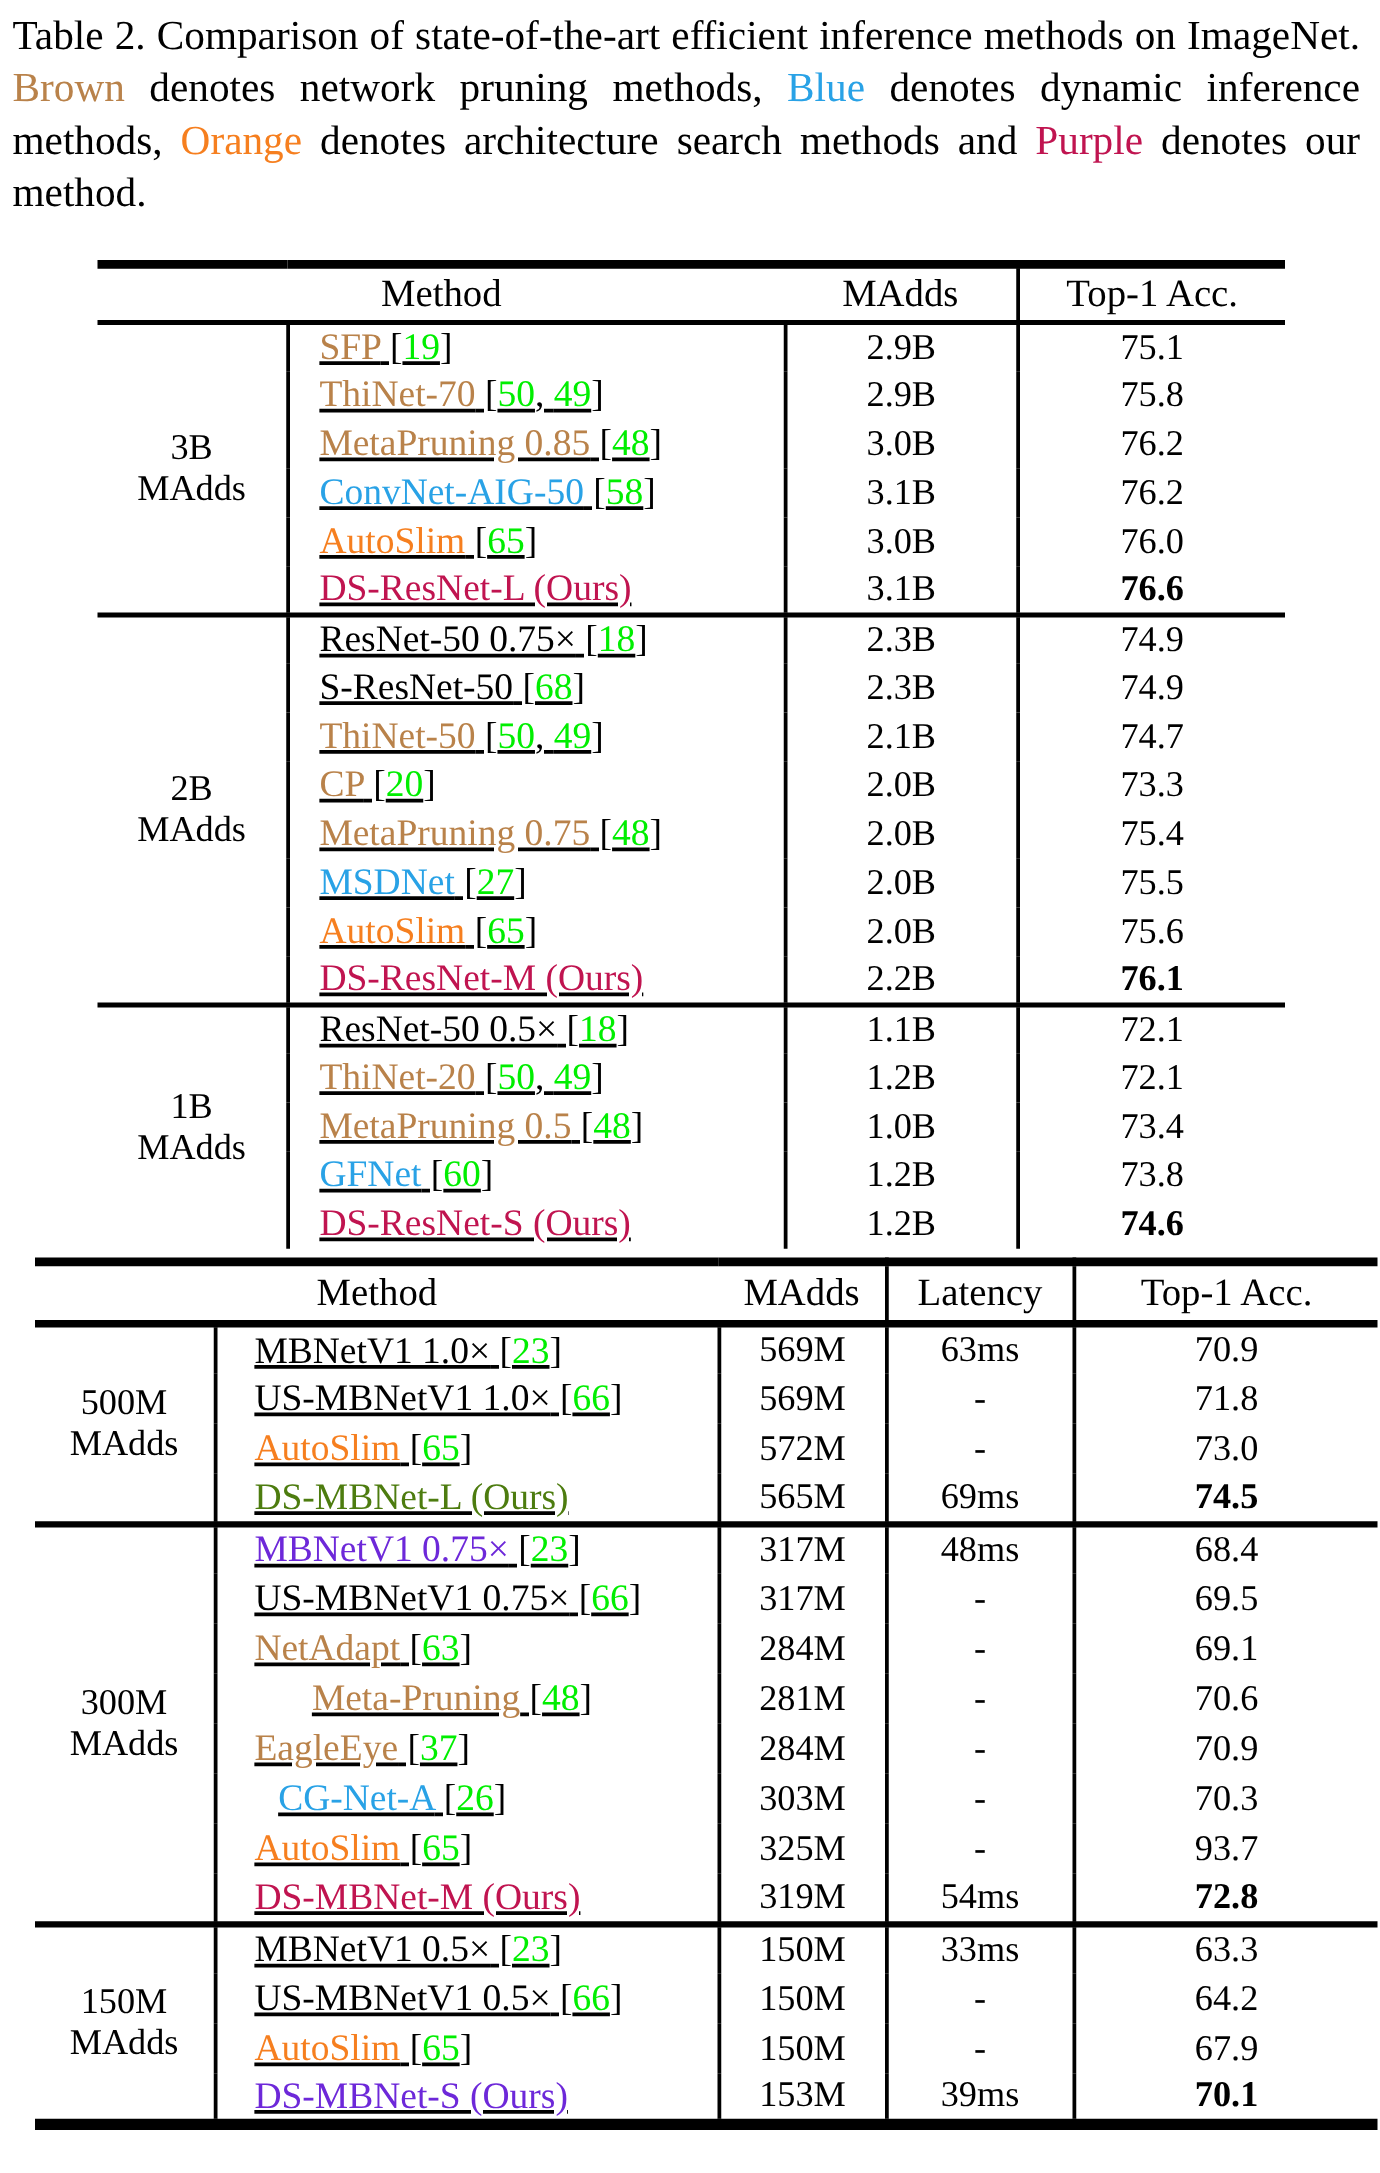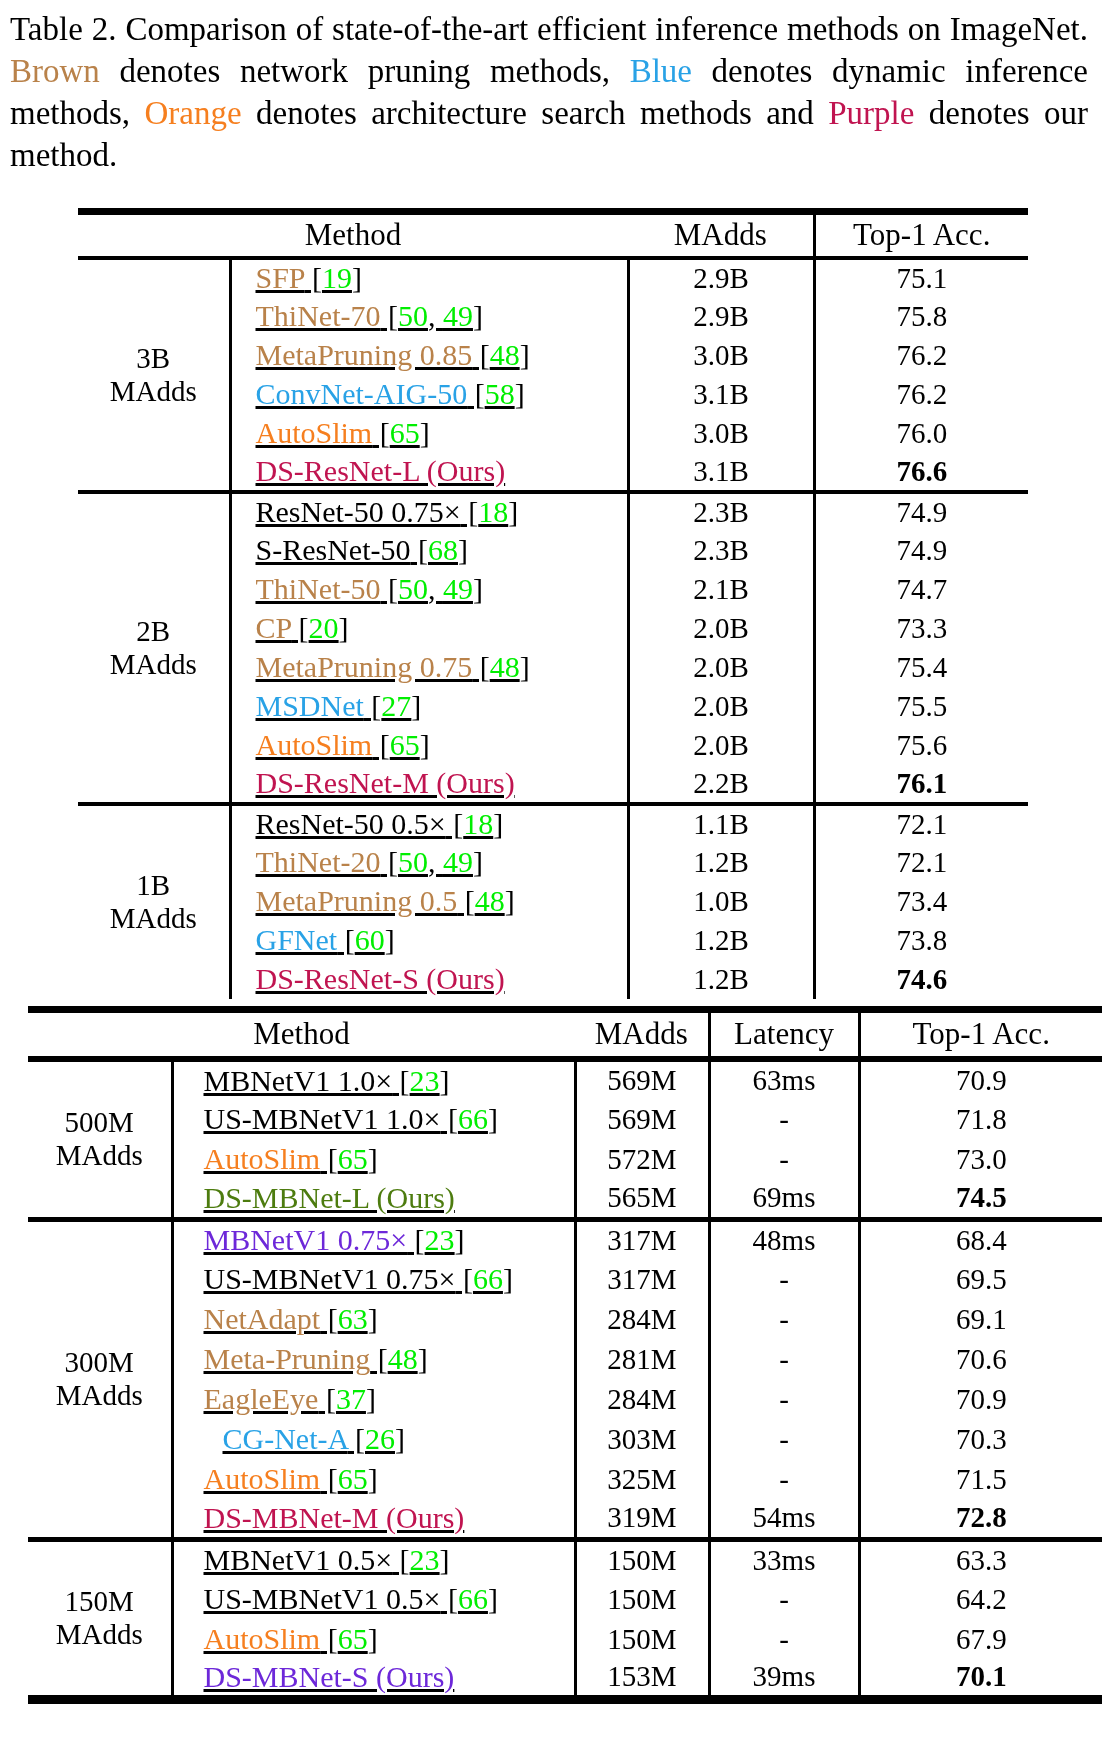--- a/index.html
+++ b/index.html
@@ -232,42 +232,42 @@
           <td class="latency vl">-</td>
           <td class="top1 vl">69.5</td>
         </tr>
         <tr>
           <td class="method vl"><span style="color: rgb(185, 130, 74);">NetAdapt</span><span> [</span><span style="color: rgb(0, 238, 0);">63</span><span>]</span></td>
           <td class="madds vl">284M</td>
           <td class="latency vl">-</td>
           <td class="top1 vl">69.1</td>
         </tr>
         <tr>
-          <td class="method vl"><span style="color: rgb(185, 130, 74);">Meta-Pruning</span><span> [</span><span style="color: rgb(0, 238, 0);">48</span><span>]</span></td>
+          <td class="method vl"><span style="color: rgb(185, 130, 74); margin-left: 46px;">Meta-Pruning</span><span> [</span><span style="color: rgb(0, 238, 0);">48</span><span>]</span></td>
           <td class="madds vl">281M</td>
           <td class="latency vl">-</td>
           <td class="top1 vl">70.6</td>
         </tr>
         <tr>
           <td class="method vl"><span style="color: rgb(185, 130, 74);">EagleEye</span><span> [</span><span style="color: rgb(0, 238, 0);">37</span><span>]</span></td>
           <td class="madds vl">284M</td>
           <td class="latency vl">-</td>
           <td class="top1 vl">70.9</td>
         </tr>
         <tr>
           <td class="method vl"><span style="color: rgb(41, 162, 230); margin-left: 19px;">CG-Net-A</span><span> [</span><span style="color: rgb(0, 238, 0);">26</span><span>]</span></td>
           <td class="madds vl">303M</td>
           <td class="latency vl">-</td>
           <td class="top1 vl">70.3</td>
         </tr>
         <tr>
           <td class="method vl"><span style="color: rgb(246, 127, 31);">AutoSlim</span><span> [</span><span style="color: rgb(0, 238, 0);">65</span><span>]</span></td>
           <td class="madds vl">325M</td>
           <td class="latency vl">-</td>
-          <td class="top1 vl">71.5</td>
+          <td class="top1 vl">93.7</td>
         </tr>
         <tr>
           <td class="method vl"><span style="color: rgb(192, 20, 80);">DS-MBNet-M (Ours)</span></td>
           <td class="madds vl">319M</td>
           <td class="latency vl">54ms</td>
           <td class="top1 vl best">72.8</td>
         </tr>
       </tbody>
       <tbody class="group">
         <tr>

